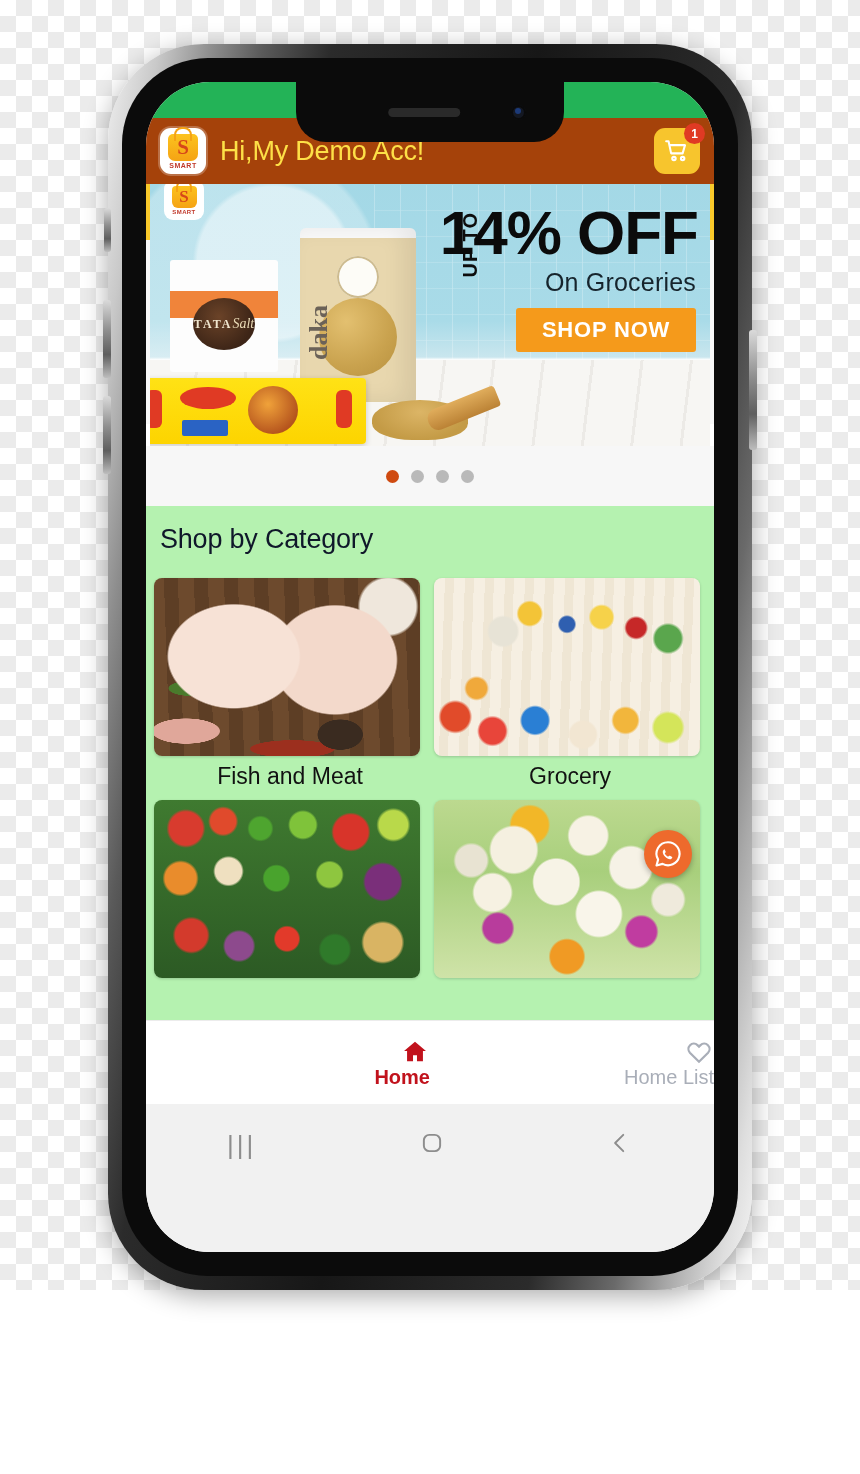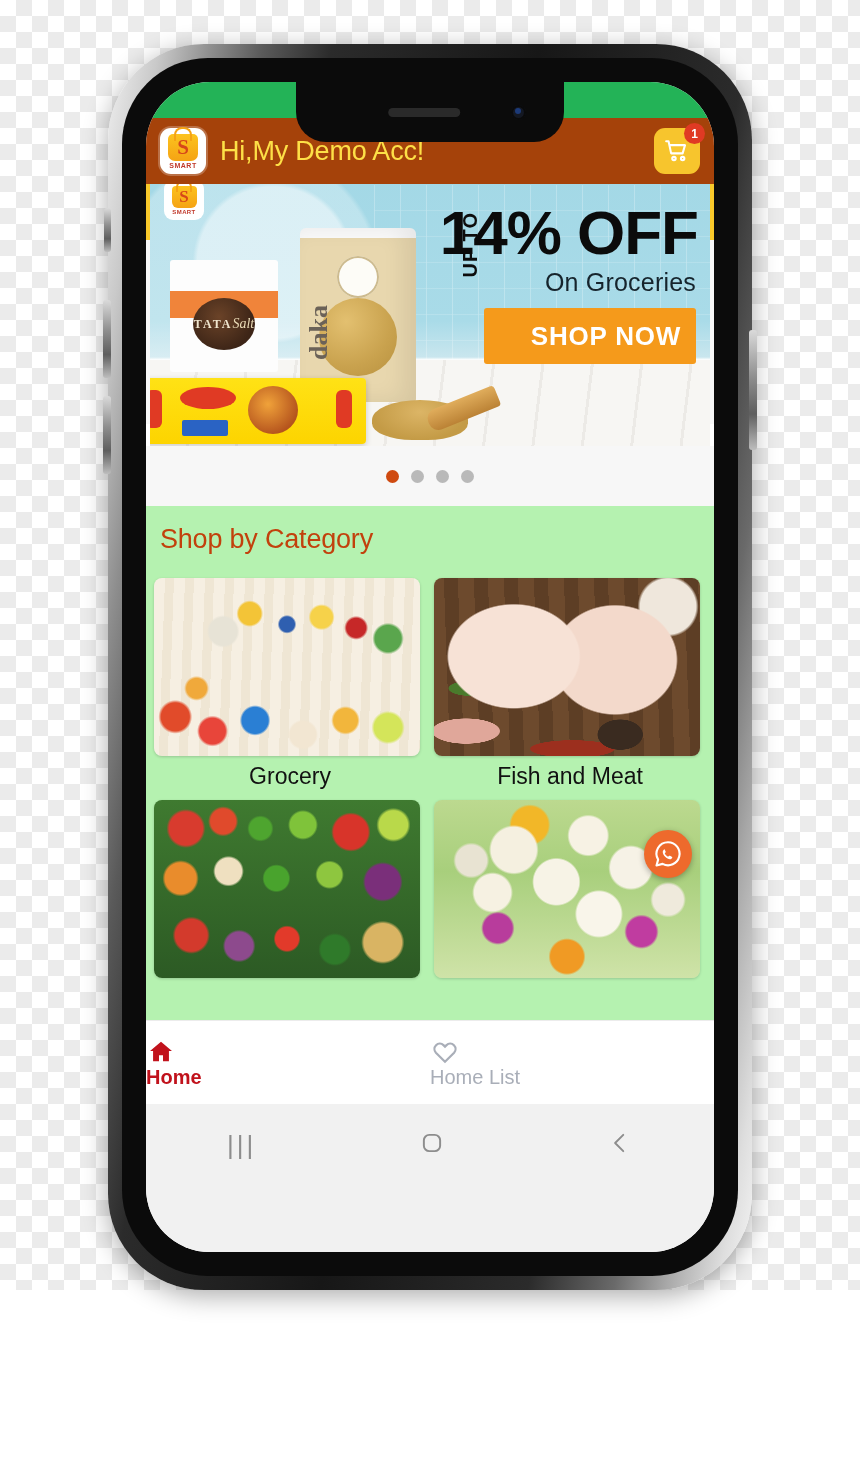--- a/index.html
+++ b/index.html
@@ -310,42 +310,42 @@
     position:absolute; right: 12px; top: 34px;
     font-size: 62px; font-weight: bold; color:#0b0b0b; letter-spacing:-1px;
     line-height:1;
   }
   .banner-sub {
     position:absolute; right: 14px; top: 100px;
     font-size: 25px; color:#16242c; letter-spacing:.2px;
   }
   .shop-now {
     position:absolute; right: 14px; top: 140px;
-    width: 180px; height: 56px; background:#f59a1b; border-radius: 3px;
-    color:#fff; font-size: 26px; font-weight:bold; letter-spacing:.8px;
-    display:flex; align-items:center; justify-content:center;padding-left:32px;
+    width: 180px; height: 44px; background:#f59a1b; border-radius: 3px;
+    color:#fff; font-size: 22px; font-weight:bold; letter-spacing:.8px;
+    display:flex; align-items:center; justify-content:center;
   }
 
   
   .dots {
     position:absolute; left:0; top: 364px; width:568px; height: 60px;
     background:#f7f7f7;
     display:flex; align-items:center; justify-content:center; gap:12px;
   }
   .dot { width: 13px; height: 13px; border-radius:50%; background:#b9b9b9; }
   .dot.active { background:#cf4a10; }
 
   
   .cat-section {
     position:absolute; left:0; top: 424px; width:568px; height: 514px;
     background:#b5f2b0;
   }
   .cat-title {
     position:absolute; left: 14px; top: 18px;
-    font-size: 27px; color:#c2410c; letter-spacing:-.2px;
+    font-size: 27px; color:#0f172a; letter-spacing:-.2px;
   }
   .cat-grid {
     position:absolute; left: 8px; top: 72px;
     width: 552px;
     display: grid;
     grid-template-columns: 1fr 1fr;
     gap: 10px 8px;
   }
   .cat-cell { position:relative; }
   .cat-img {
@@ -438,21 +438,21 @@
   }
 
   
   .bottom-nav {
     position:absolute; left:0; top: 938px; width:568px; height: 84px;
     background:#ffffff;
     display:flex; align-items:center;
     border-top: 1px solid #ececec;
   }
   .nav-item {
-    flex:1; display:flex; flex-direction:column; align-items:flex-start; gap: 0;
+    flex:1; display:flex; flex-direction:column; align-items:flex-end; gap: 0;
   }
   .nav-label { font-size: 20px; color:#a9aeb8; }
   .nav-item.active .nav-label { color:#c1121c; font-weight:bold; }
 
   
   .sys-nav {
     position:absolute; left:0; top: 1022px; width:568px; height: 148px;
     background:#f1f1f1;
     display:flex; align-items: flex-start; justify-content: space-around;
     padding-top: 26px;
@@ -565,27 +565,27 @@
     <div class="dot"></div>
     <div class="dot"></div>
   </div>
 
   <div class="cat-section">
     <div class="cat-title">Shop by Category</div>
 
     <div class="cat-grid">
 
       <div class="cat-cell">
+        <div class="cat-img img-meat"></div>
+        <div class="cat-label">Fish and Meat</div>
+      </div>
+
+      <div class="cat-cell">
         <div class="cat-img img-grocery"></div>
         <div class="cat-label">Grocery</div>
-      </div>
-
-      <div class="cat-cell">
-        <div class="cat-img img-meat"></div>
-        <div class="cat-label">Fish and Meat</div>
       </div>
 
       <div class="cat-cell">
         <div class="cat-img img-veg"></div>
         <div class="cat-label"></div>
       </div>
 
       <div class="cat-cell">
         <div class="cat-img img-flower"></div>
         <div class="fab-whatsapp">

